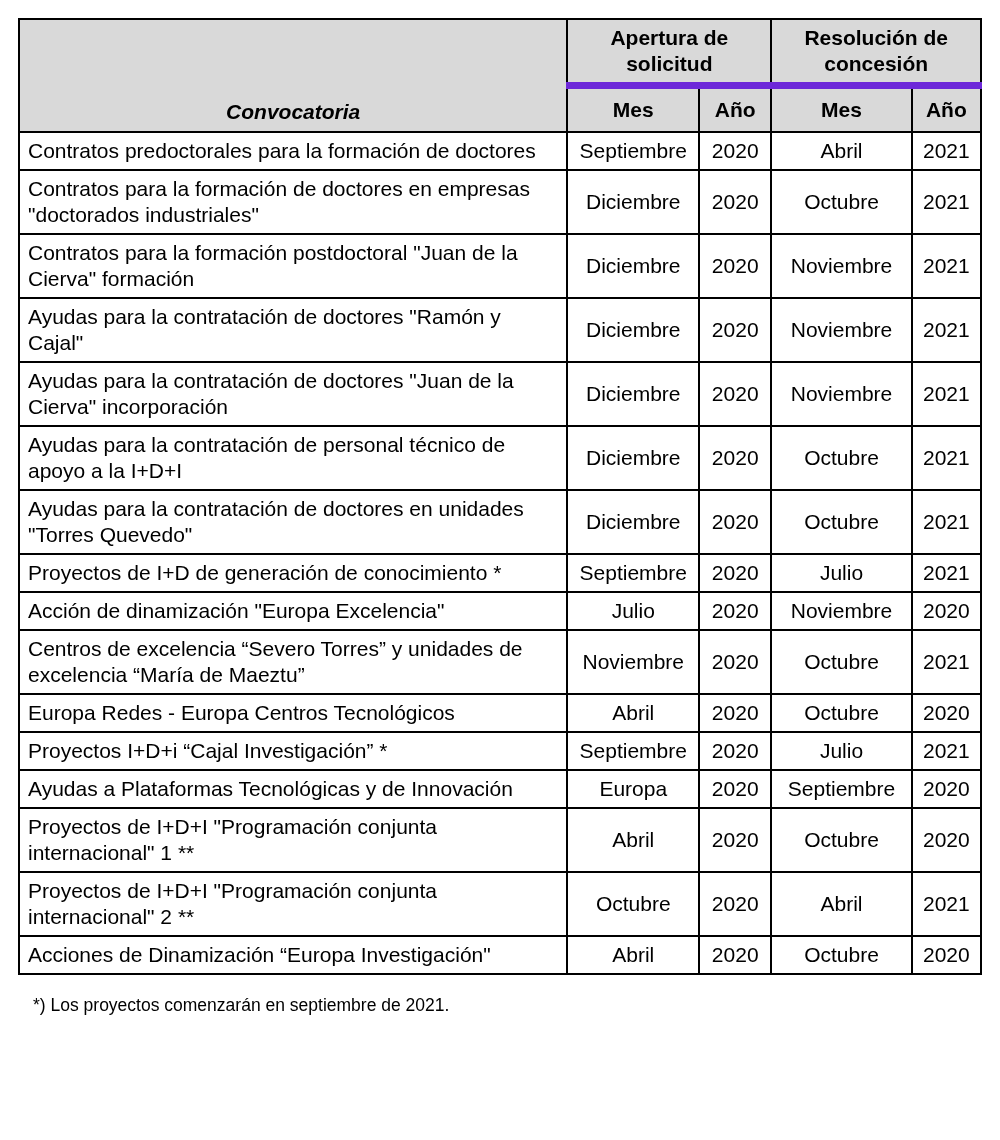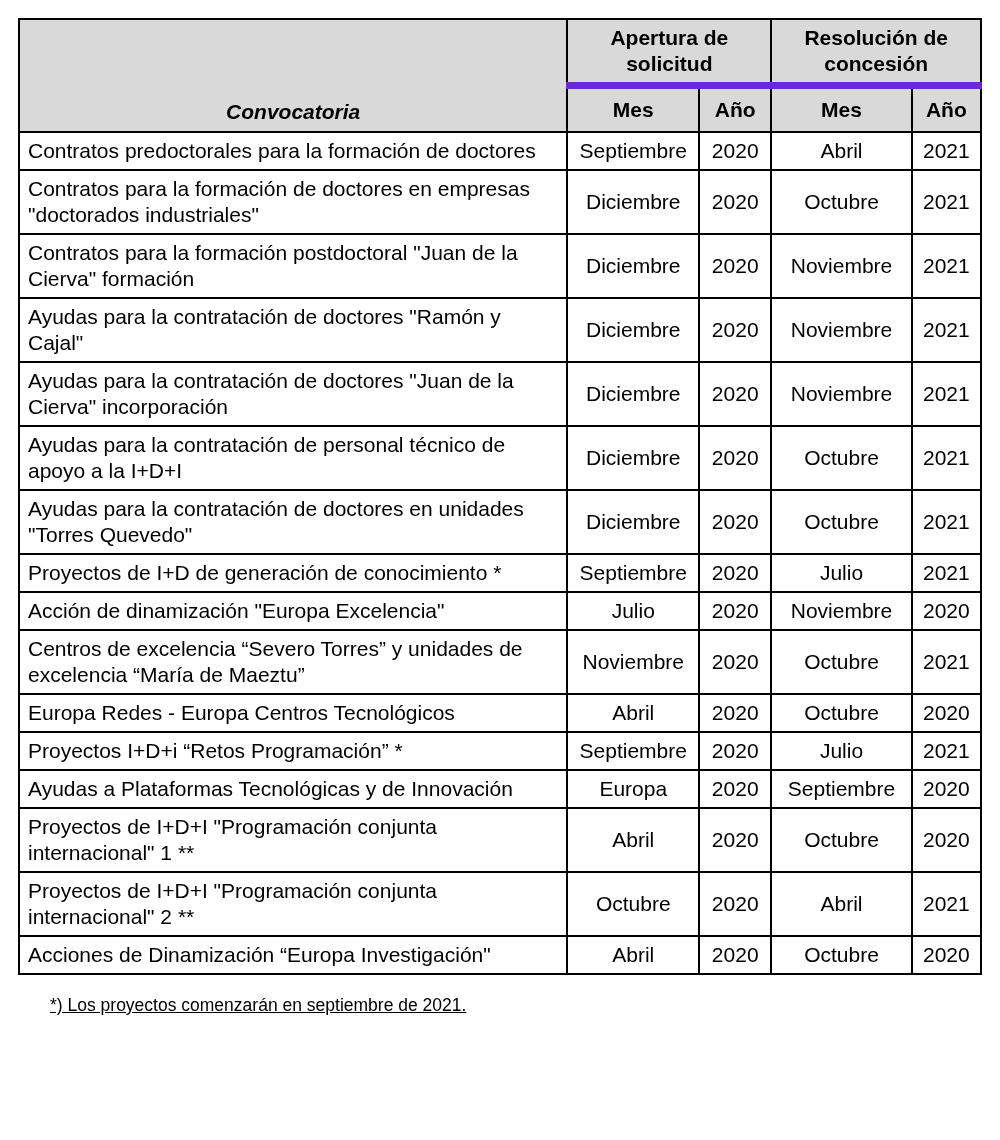--- a/index.html
+++ b/index.html
@@ -60,22 +60,21 @@
   td.cell-mes, td.cell-ano {
     text-align: center;
     padding: 5px 3px;
   }
   .footnotes {
     margin: 18px 0 0 15px;
     font-size: 17.5px;
     line-height: 25px;
   }
   .footnotes p {
-    margin: 17px;
-    text-decoration: underline;
+    margin: 0;
   }
 </style>
 </head>
 <body>
 
 <div class="page">
 
   <table class="conv-table">
     <colgroup>
       <col class="c-conv">
@@ -169,21 +168,21 @@
           <td class="cell-ano">2021</td>
         </tr>
         <tr>
           <td class="cell-conv">Europa Redes - Europa Centros Tecnológicos</td>
           <td class="cell-mes">Abril</td>
           <td class="cell-ano">2020</td>
           <td class="cell-mes">Octubre</td>
           <td class="cell-ano">2020</td>
         </tr>
         <tr>
-          <td class="cell-conv">Proyectos I+D+i “Retos Programación” *</td>
+          <td class="cell-conv">Proyectos I+D+i “Cajal Investigación” *</td>
           <td class="cell-mes">Septiembre</td>
           <td class="cell-ano">2020</td>
           <td class="cell-mes">Julio</td>
           <td class="cell-ano">2021</td>
         </tr>
         <tr>
           <td class="cell-conv">Ayudas a Plataformas Tecnológicas y de Innovación</td>
           <td class="cell-mes">Europa</td>
           <td class="cell-ano">2020</td>
           <td class="cell-mes">Septiembre</td>

